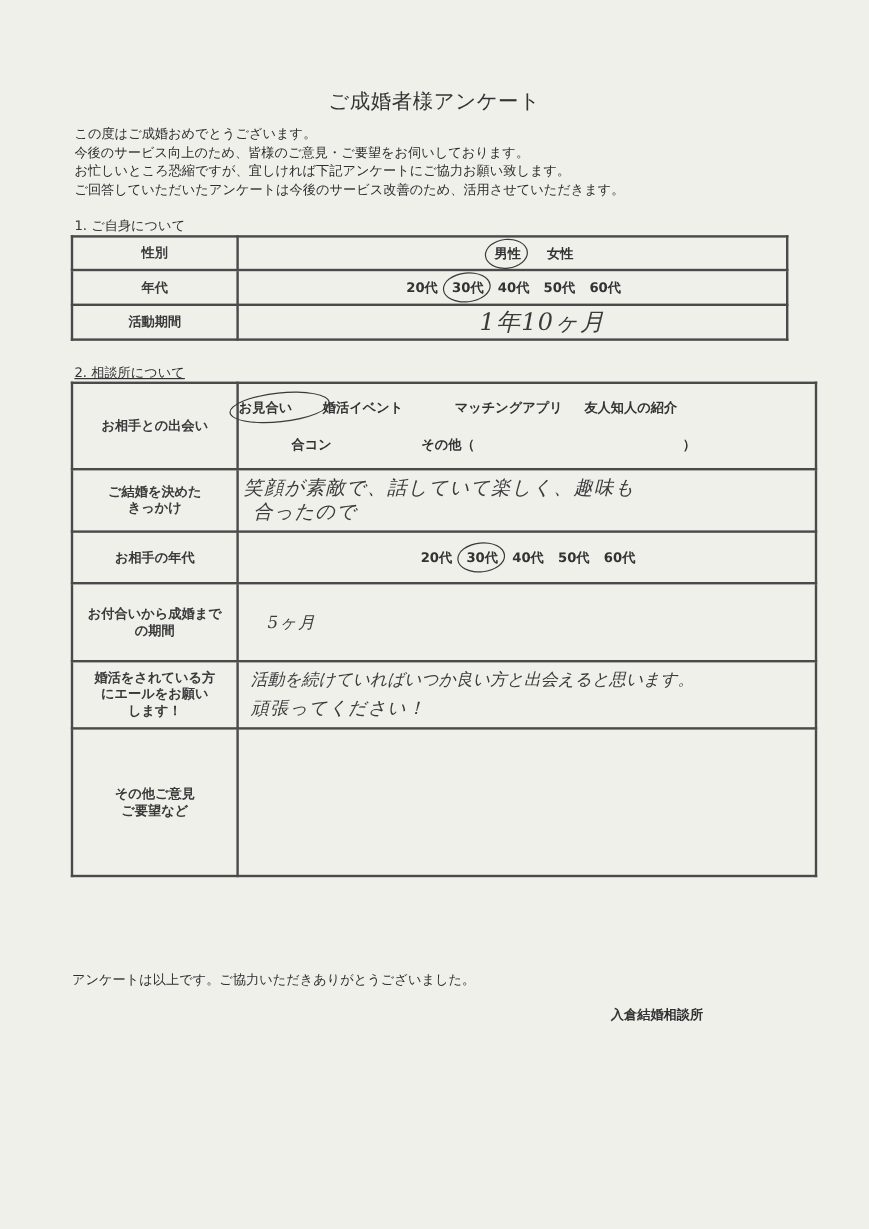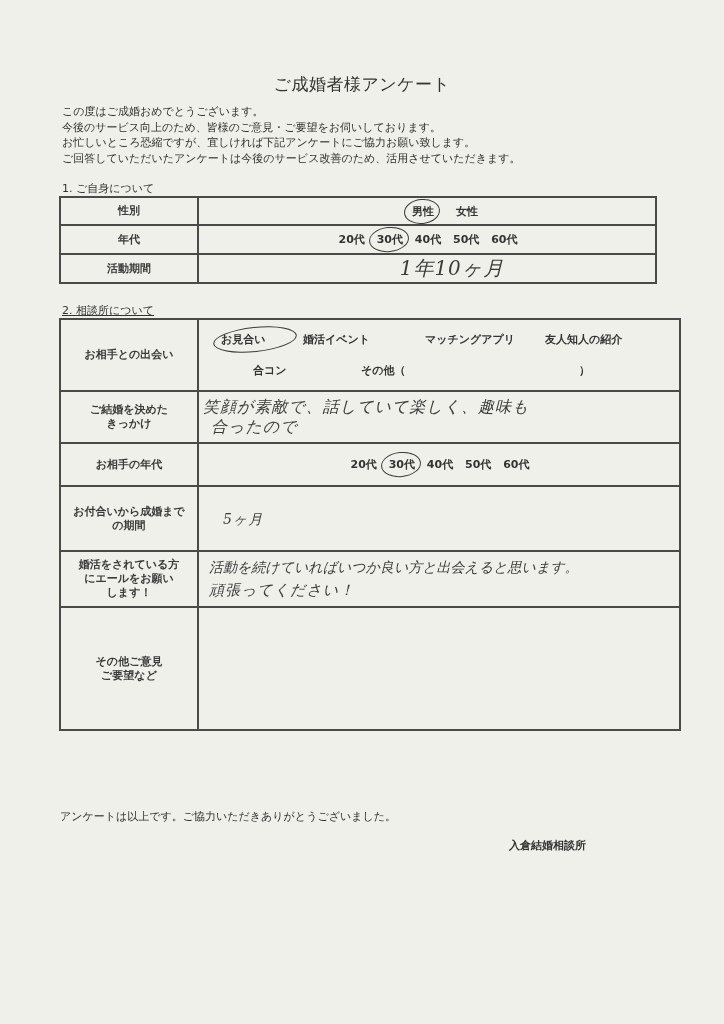--- a/index.html
+++ b/index.html
@@ -37,23 +37,23 @@
   .circled::before {
     content: ""; position: absolute; left: -8px; top: -5px; right: -6px; bottom: -5px;
     border: 1.3px solid #3a3a3a; border-radius: 50%;
     transform: rotate(-6deg);
   }
   .hand {
     font-family: "DejaVu Serif", "Liberation Serif", serif;
     font-size: 16px; color: #3b3b3b; letter-spacing: 1px; line-height: 23px;
     font-style: italic;
   }
-  .meet-line1 { display: flex; gap: 12px; padding-left: 22px; font-weight: bold; font-size: 11px; }
+  .meet-line1 { display: flex; gap: 0; font-weight: bold; font-size: 11px; }
   .meet-line1 .opt { margin: 0; }
-  .meet-line2 { display: flex; padding-left: 50px; margin-top: 16px; font-weight: bold; font-size: 11px; }
+  .meet-line2 { display: flex; padding-left: 40px; margin-top: 16px; font-weight: bold; font-size: 11px; }
   .closing { position: absolute; left: 60px; top: 809px; font-size: 11px; color: #2e2e2e; }
   .org { position: absolute; left: 509px; top: 838px; font-size: 11px; font-weight: bold; color: #333; }
 </style>
 </head>
 <body>
 
 <div class="page">
 
   <div class="title">ご成婚者様アンケート</div>
 

